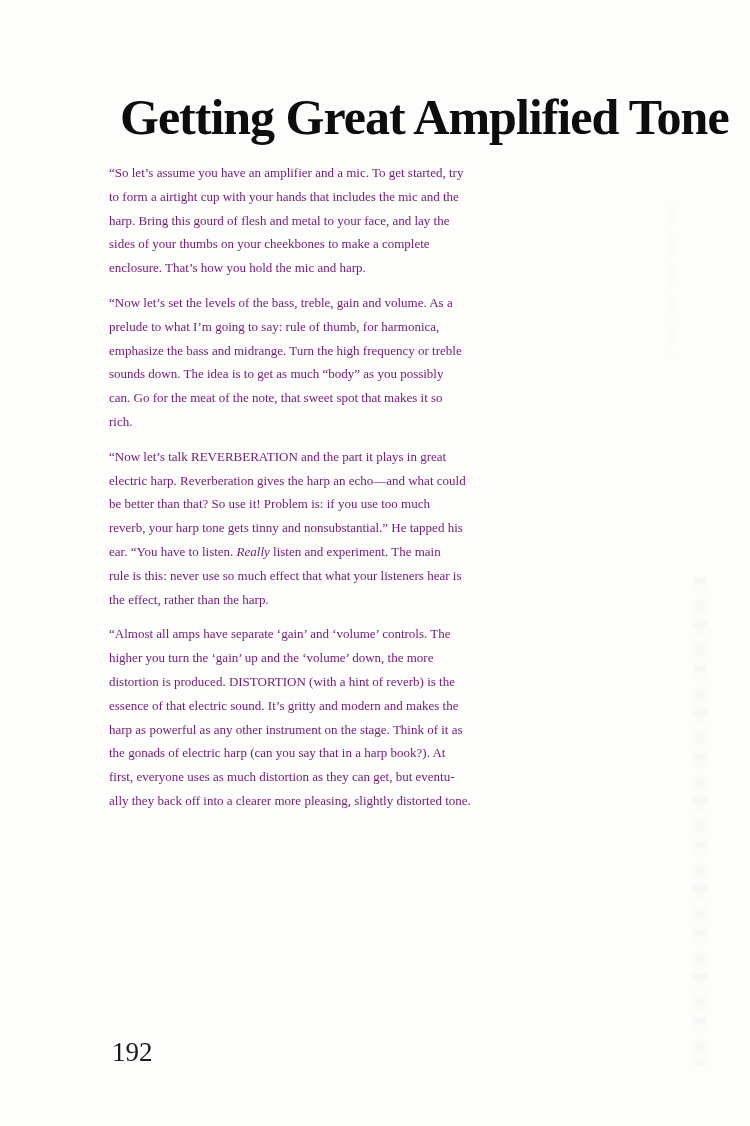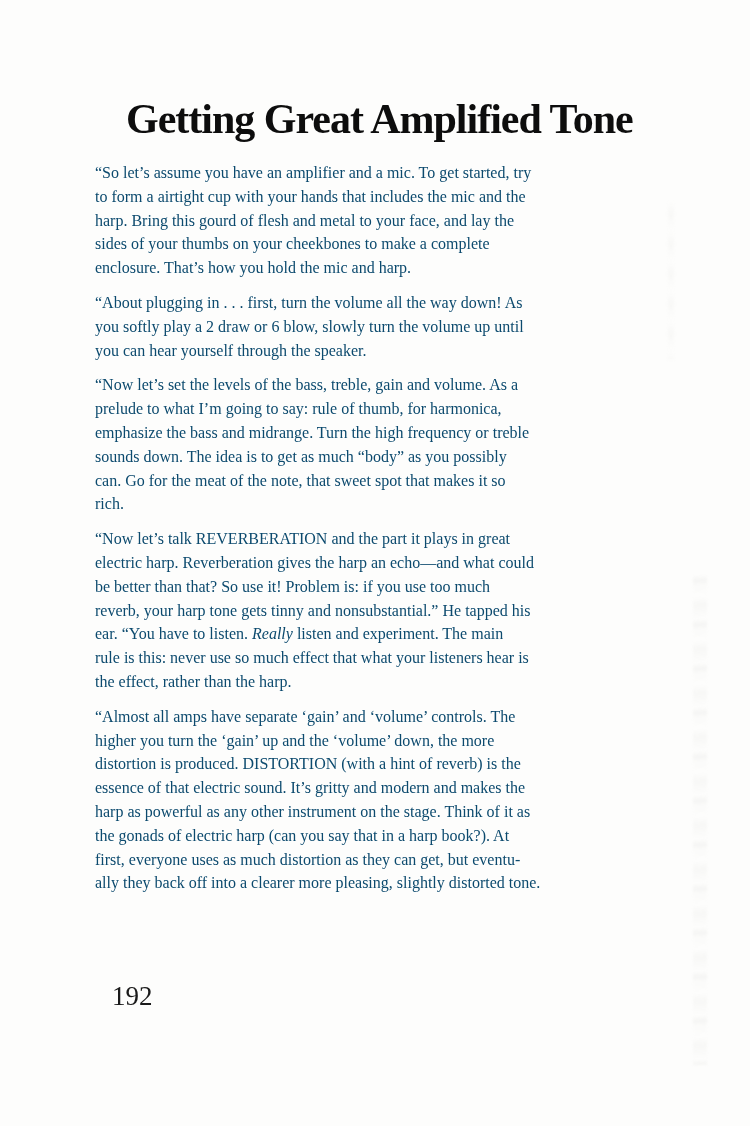--- a/index.html
+++ b/index.html
@@ -13,49 +13,49 @@
     height: 1126px;
     background: #fdfdfc;
     overflow: hidden;
     font-family: "Liberation Serif", serif;
     color: #161616;
   }
   .chapter-title {
     position: absolute;
     left: 118px;
     top: 88px;
-    margin: 8px;
+    margin: 2px;
     font-family: "Liberation Serif", serif;
     font-weight: bold;
-    font-size: 42px;
+    font-size: 50px;
     letter-spacing: -1px;
     line-height: 1.1;
     color: #0d0d0d;
     white-space: nowrap;
   }
   .body-text {
     position: absolute;
-    left: 95px;
+    left: 109px;
     top: 161px;
     width: 600px;
-    font-size: 16px;
+    font-size: 13px;
     line-height: 23.8px;
-    color: #0c4a6e;
+    color: #701a75;
   }
   .body-text p {
     margin: 0 0 11px 0;
     white-space: pre-line;
   }
   .italic {
     font-style: italic;
   }
   .page-number {
     position: absolute;
     left: 112px;
-    top: 980px;
+    top: 1036px;
     font-size: 27px;
     line-height: 1.2;
     color: #1a1a1a;
   }
   
   .scan-artifact {
     position: absolute;
     top: 575px;
     left: 693px;
     width: 14px;
@@ -96,23 +96,20 @@
 <div class="page">
 
   <h1 class="chapter-title">Getting Great Amplified Tone</h1>
 
   <div class="body-text">
     <p>“So let’s assume you have an amplifier and a mic. To get started, try
 to form a airtight cup with your hands that includes the mic and the
 harp. Bring this gourd of flesh and metal to your face, and lay the
 sides of your thumbs on your cheekbones to make a complete
 enclosure. That’s how you hold the mic and harp.</p>
-    <p>“About plugging in . . . first, turn the volume all the way down! As
-you softly play a 2 draw or 6 blow, slowly turn the volume up until
-you can hear yourself through the speaker.</p>
     <p>“Now let’s set the levels of the bass, treble, gain and volume. As a
 prelude to what I’m going to say: rule of thumb, for harmonica,
 emphasize the bass and midrange. Turn the high frequency or treble
 sounds down. The idea is to get as much “body” as you possibly
 can. Go for the meat of the note, that sweet spot that makes it so
 rich.</p>
     <p><span>“Now let’s talk REVERBERATION and the part it plays in great
 electric harp. Reverberation gives the harp an echo—and what could
 be better than that? So use it! Problem is: if you use too much
 reverb, your harp tone gets tinny and nonsubstantial.” He tapped his

